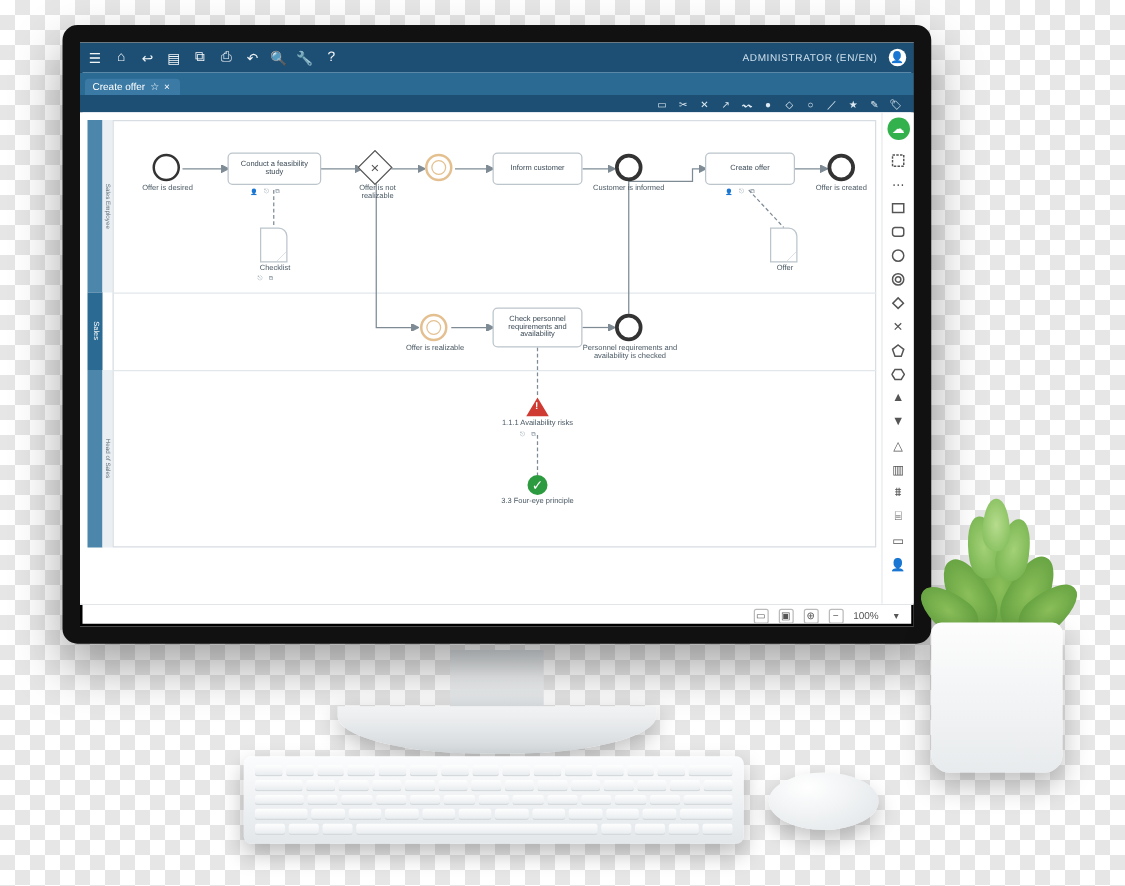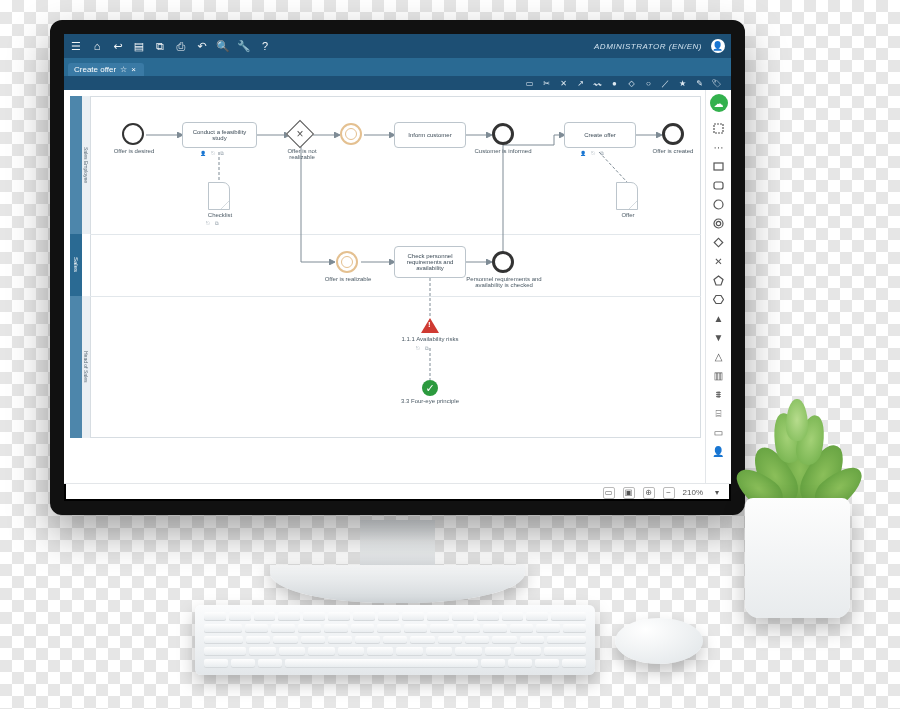--- a/index.html
+++ b/index.html
@@ -28,21 +28,21 @@
   .stand-neck { position:absolute; left:360px; top:520px; width:75px; height:55px;
     background:linear-gradient(#d9dde0,#f0f2f3 40%,#dfe3e6); }
   .stand-base { position:absolute; left:270px; top:565px; width:255px; height:38px;
     background:linear-gradient(#f5f6f7,#d2d7da); border-radius:0 0 120px 120px/0 0 30px 30px;
     box-shadow:0 6px 18px rgba(0,0,0,.25); }
 
   
   .toolbar { height:24px; background:#1d4f74; display:flex; align-items:center; padding:0 6px; gap:9px; }
   .toolbar .spacer { flex:1; }
   .toolbar .ticon { width:12px; height:12px; color:#fff; opacity:.95; cursor:pointer; display:inline-flex; align-items:center; justify-content:center; font-size:11px; }
-  .user-label { color:#cfe1ee; font-size:8px; letter-spacing:.5px;font-style:italic; }
+  .user-label { color:#cfe1ee; font-size:8px; letter-spacing:.5px; }
   .avatar-circle { width:14px; height:14px; border-radius:50%; background:#fff; color:#1d4f74; display:flex; align-items:center; justify-content:center; font-size:9px; }
 
   
   .tabbar { height:18px; background:#2a6a93; display:flex; align-items:flex-end; padding-left:4px; }
   .tab { background:#3a7aa5; color:#fff; font-size:8px; padding:2px 8px 2px 6px; border-radius:3px 3px 0 0; display:flex; gap:4px; align-items:center; }
 
   
   .shapesbar { height:14px; background:#1d4f74; display:flex; align-items:center; justify-content:flex-end; padding-right:10px; gap:8px; }
   .sbicon { width:9px; height:9px; color:#dfeaf2; font-size:8px; display:inline-flex; align-items:center; justify-content:center; cursor:pointer; }
 
@@ -305,21 +305,21 @@
         <span class="palette-item">▭</span>
         <span class="palette-item">👤</span>
       </div>
     </div>
 
     <div class="footer">
       <span class="ftr-icon">▭</span>
       <span class="ftr-icon">▣</span>
       <span class="ftr-icon">⊕</span>
       <span class="ftr-icon">−</span>
-      <span>210%</span>
+      <span>100%</span>
       <span class="ftr-icon" style="border:none;">▾</span>
     </div>
 
   </div>
 </div>
 
 <div class="keyboard">
   <div class="krow">
       <div class="key"></div>
       <div class="key"></div>

